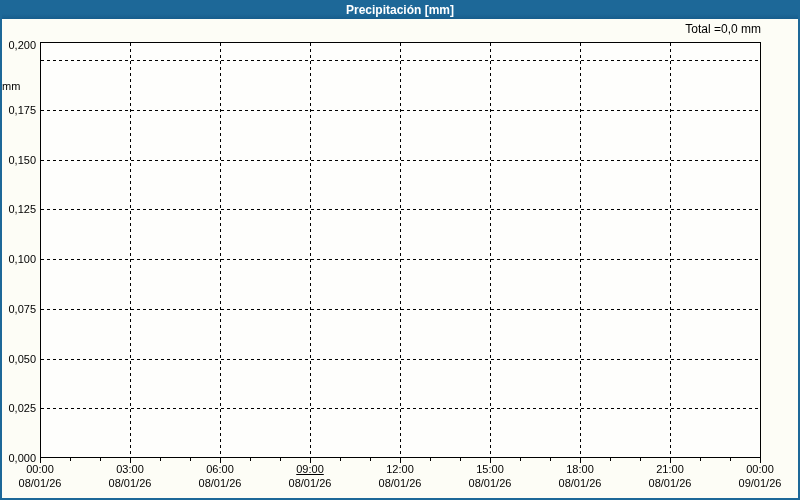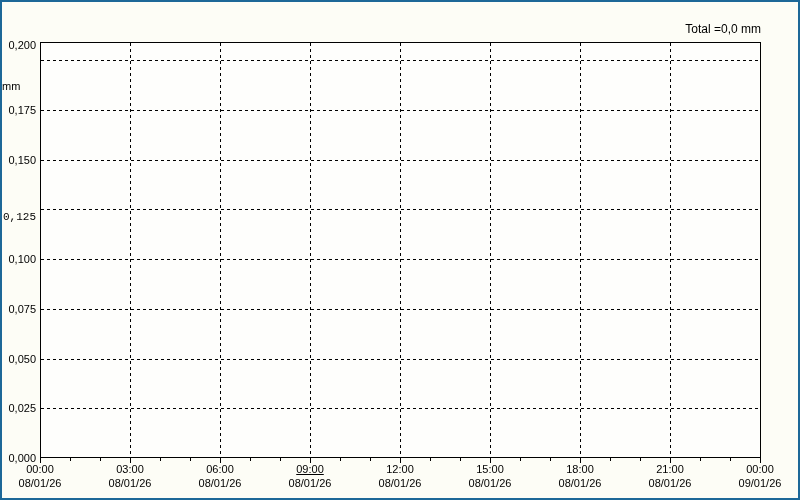--- a/index.html
+++ b/index.html
@@ -82,20 +82,23 @@
     font-size:11px;line-height:13px;
     white-space:nowrap;
   }
   .x-time-label{top:461px;}
   .x-date-label{top:475px;}
 </style>
 </head>
 <body>
 
 <div class="stage">
+  <div class="titlebar">
+    <span class="title">Precipitación [mm]</span>
+  </div>
   <div class="total-label">Total =0,0 mm</div>
   <div class="y-unit">mm</div>
   <div class="plot" id="plot">
       <div class="hgrid" style="top: 17px;"></div>
       <div class="hgrid" style="top: 67px;"></div>
       <div class="hgrid" style="top: 117px;"></div>
       <div class="hgrid" style="top: 166px;"></div>
       <div class="hgrid" style="top: 216px;"></div>
       <div class="hgrid" style="top: 266px;"></div>
       <div class="hgrid" style="top: 316px;"></div>
@@ -105,21 +108,21 @@
       <div class="vgrid" style="left: 269px;"></div>
       <div class="vgrid" style="left: 359px;"></div>
       <div class="vgrid" style="left: 449px;"></div>
       <div class="vgrid" style="left: 539px;"></div>
       <div class="vgrid" style="left: 629px;"></div>
     </div>
   <div id="y-labels">
       <div class="y-tick-label" style="top: 36px;">0,200</div>
       <div class="y-tick-label" style="top: 101px;">0,175</div>
       <div class="y-tick-label" style="top: 151px;">0,150</div>
-      <div class="y-tick-label" style="top: 208px; font-family: Liberation Mono, monospace;">0,125</div>
+      <div class="y-tick-label" style="top: 200px;">0,125</div>
       <div class="y-tick-label" style="top: 250px; text-align: right;">0,100</div>
       <div class="y-tick-label" style="top: 300px;">0,075</div>
       <div class="y-tick-label" style="top: 350px;">0,050</div>
       <div class="y-tick-label" style="top: 399px;">0,025</div>
       <div class="y-tick-label" style="top: 449px;">0,000</div>
     </div>
   <div id="x-axis">
       <div class="x-tick" style="left: 38px; height: 5px;"></div>
       <div class="x-tick" style="left: 68px; height: 3px;"></div>
       <div class="x-tick" style="left: 98px; height: 3px;"></div>

